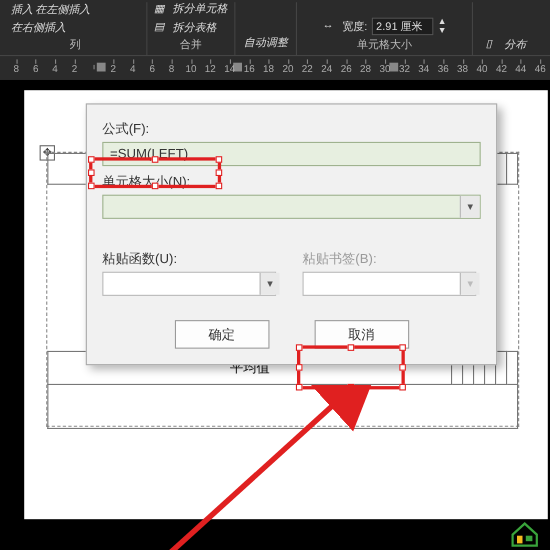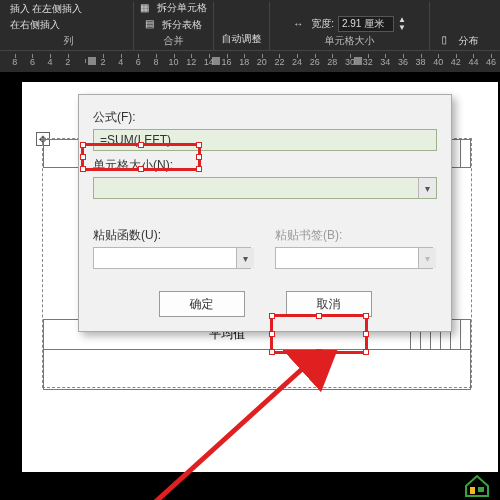--- a/index.html
+++ b/index.html
@@ -16,21 +16,21 @@
     display: flex;
   }
   .rib-group {
     display: flex; flex-direction: column; align-items: center; justify-content: flex-end;
     padding: 0 6px 2px;
     border-right: 1px solid #444;
     height: 100%;
   }
   .rib-group:last-child { border-right: none; }
   .rib-cmds { display: flex; gap: 2px; flex-wrap: wrap; font-size: 10px; color: #ddd; }
-  .rib-cmd { white-space: nowrap; }
+  .rib-cmd { white-space: nowrap; font-style: italic; }
   .rib-label { font-size: 10px; color: #bbb; margin-top: 2px; }
   .rib-width { display: flex; align-items: center; gap: 4px; font-size: 10px; color: #ddd; }
   .rib-width input {
     width: 56px; height: 16px; background: #1d1d1d; border: 1px solid #555;
     color: #ddd; font-size: 10px; padding: 0 3px;
   }
   .rib-icon { width: 14px; height: 14px; display: inline-block; vertical-align: middle; }
 
   
   .ruler {
@@ -133,21 +133,21 @@
   <div class="rib-group" style="width:130px">
     <div class="rib-cmds">
       <span class="rib-cmd">插入</span>
       <span class="rib-cmd">在左侧插入</span>
       <span class="rib-cmd">在右侧插入</span>
     </div>
     <div class="rib-label">列</div>
   </div>
 
   <div class="rib-group" style="width:80px">
-    <div class="rib-cmds" style="flex-direction:column;align-items:center">
+    <div class="rib-cmds" style="flex-direction:row;align-items:flex-start">
       <span class="rib-cmd"><span class="rib-icon">▦</span> <span>拆分单元格</span></span>
       <span class="rib-cmd"><span class="rib-icon">▤</span> <span>拆分表格</span></span>
     </div>
     <div class="rib-label">合并</div>
   </div>
 
   <div class="rib-group" style="width:56px">
     <div class="rib-cmds">
       <span class="rib-cmd">自动调整</span>
     </div>

